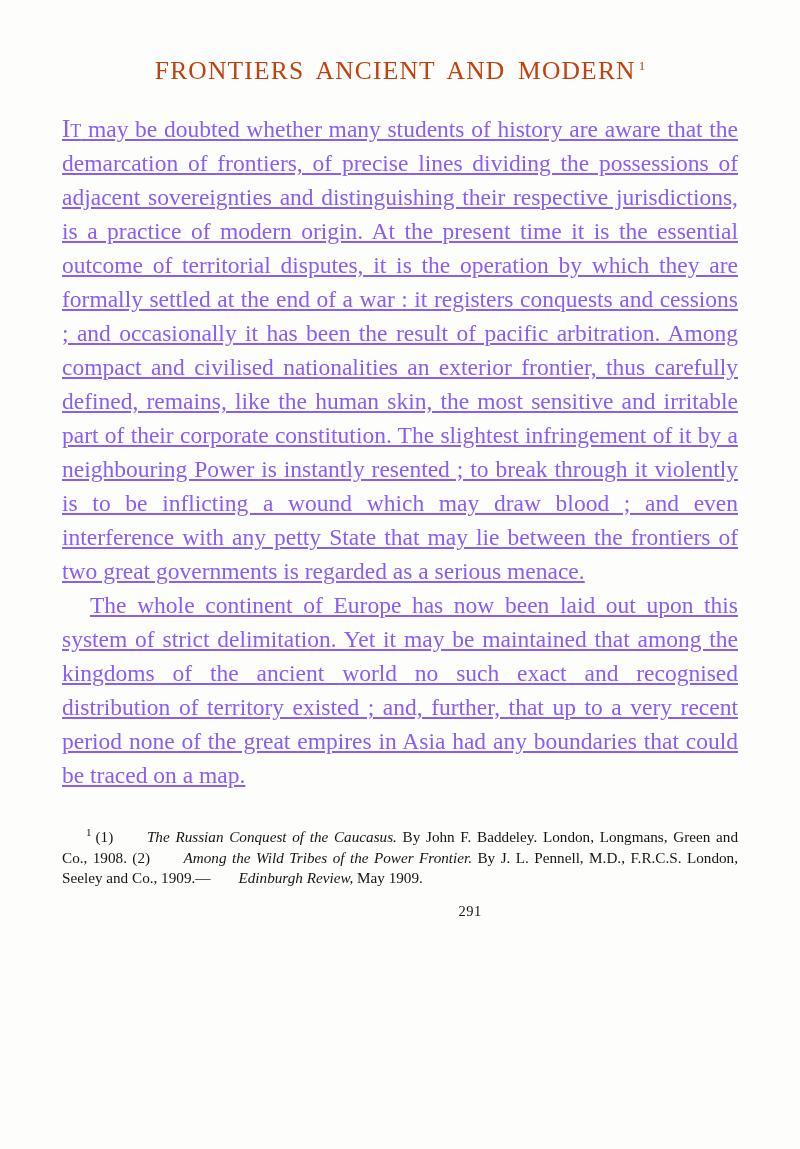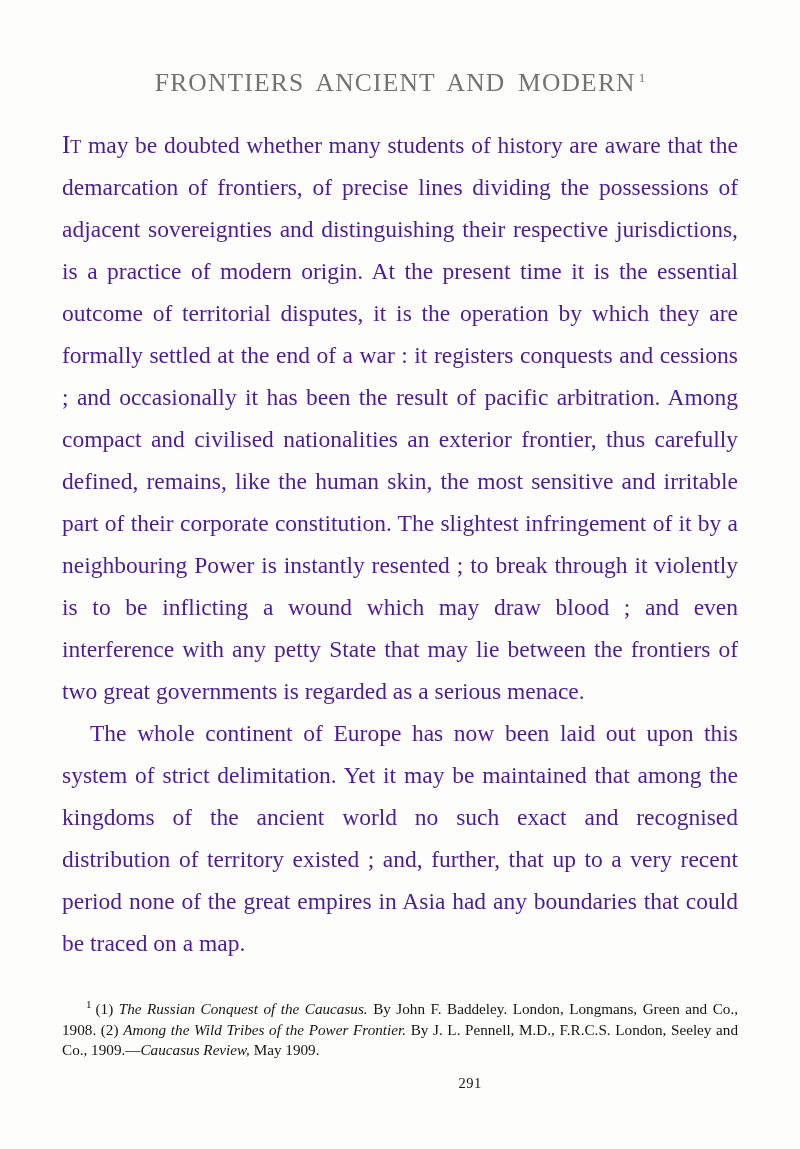--- a/index.html
+++ b/index.html
@@ -21,38 +21,39 @@
     box-sizing: border-box;
     padding: 52px 62px 20px 62px;
     position: relative;
     background: #fdfdfb;
   }
   .page-title {
     font-size: 25.5px;
     letter-spacing: 1.2px;
     word-spacing: 5px;
     text-align: center;
-    margin: 16px 0 26px 0;
+    margin: 4px 0 26px 0;
     font-weight: normal;
-    color: #737373;
+    color: #c2410c;
     white-space: nowrap;
   }
   .page-title .footnote-ref {
     font-size: 13px;
     vertical-align: super;
     letter-spacing: 0;
     margin-left: 3px;
   }
   .body-text {
     font-size: 23.5px;
-    line-height: 42px;
+    line-height: 34px;
     text-align: justify;
-    color: #4c1d95;
+    color: #8b5cf6;
     -webkit-hyphens: none;
     hyphens: none;
+    text-decoration: underline;
   }
   .body-text p {
     margin: 0;
   }
   .body-text p + p {
     text-indent: 28px;
   }
   .smallcaps {
     font-variant: small-caps;
     font-size: 25px;
@@ -69,20 +70,21 @@
     text-align: justify;
     color: #151515;
   }
   .footnote .fn-marker {
     font-size: 11px;
     vertical-align: super;
     margin-right: 4px;
   }
   .footnote i, .footnote em {
     font-style: italic;
+    margin-left: 28px;
   }
   .footnote .indent-first {
     padding-left: 24px;
   }
   .page-number {
     margin-top: 14px;
     text-align: left;
     font-size: 14.5px;
     letter-spacing: 0.5px;
     color: #151515;
@@ -106,20 +108,20 @@
   </h1>
 
   <div class="body-text">
     <p><span class="smallcaps">It</span><span> may be doubted whether many students of history are aware that the demarcation of frontiers, of precise lines dividing the possessions of adjacent sovereignties and distinguishing their respective jurisdictions, is a practice of modern origin.   At the present time it is the essential outcome of territorial disputes, it is the operation by which they are formally settled at the end of a war :  it registers conquests and cessions ;  and occasionally it has been the result of pacific arbitration.   Among compact and civilised nationalities an exterior frontier, thus carefully defined, remains, like the human skin, the most sensitive and irritable part of their corporate constitution.   The slightest infringement of it by a neighbouring Power is instantly resented ;  to break through it violently is to be inflicting a wound which may draw blood ;  and even interference with any petty State that may lie between the frontiers of two great governments is regarded as a serious menace.</span></p>
     <p><span>The whole continent of Europe has now been laid out upon this system of strict delimitation.   Yet it may be maintained that among the kingdoms of the ancient world no such exact and recognised distribution of territory existed ;  and, further, that up to a very recent period none of the great empires in Asia had any boundaries that could be traced on a map.</span></p>
   </div>
 
   <hr class="footnote-rule">
 
   <div class="footnote">
-    <span class="indent-first"></span><span class="fn-marker">1</span><span>(1) </span><i>The Russian Conquest of the Caucasus.</i><span>  By John F. Baddeley. London, Longmans, Green and Co., 1908.   (2) </span><i>Among the Wild Tribes of the Power Frontier.</i><span>  By J. L. Pennell, M.D., F.R.C.S.  London, Seeley and Co., 1909.—</span><i>Caucasus Review,</i><span> May 1909.</span>
+    <span class="indent-first"></span><span class="fn-marker">1</span><span>(1) </span><i>The Russian Conquest of the Caucasus.</i><span>  By John F. Baddeley. London, Longmans, Green and Co., 1908.   (2) </span><i>Among the Wild Tribes of the Power Frontier.</i><span>  By J. L. Pennell, M.D., F.R.C.S.  London, Seeley and Co., 1909.—</span><i>Edinburgh Review,</i><span> May 1909.</span>
   </div>
 
   <div class="page-number pg-num-wrap">
     <span class="pg-num-inner">291</span>
   </div>
 
 </div>
 
 </body></html>

